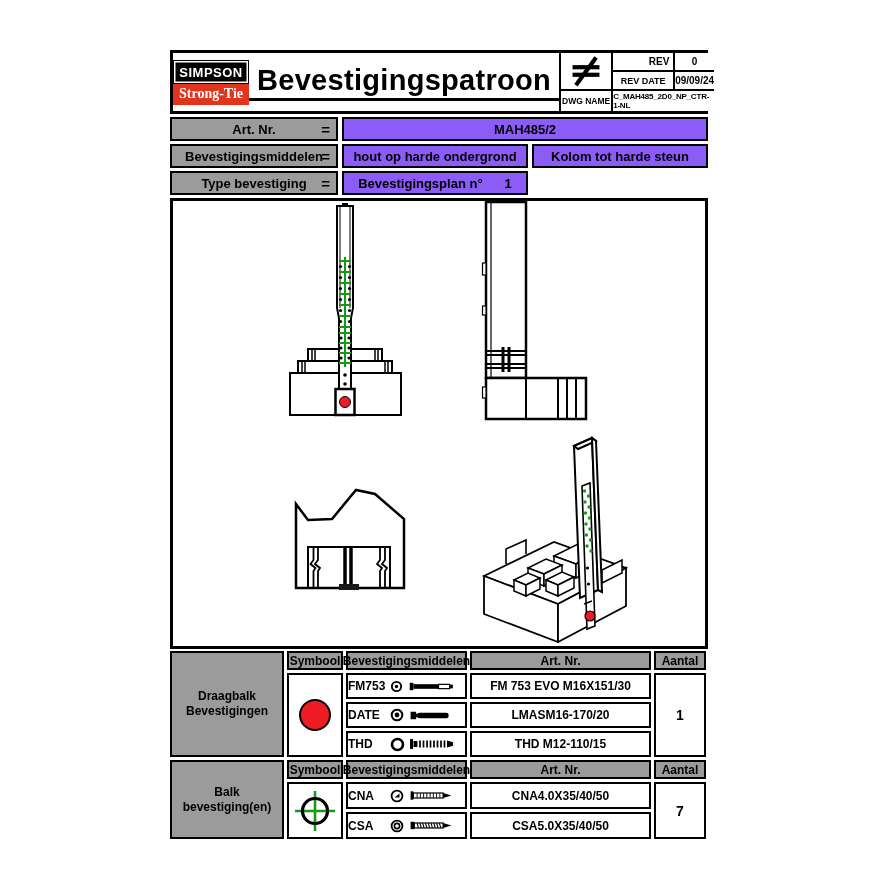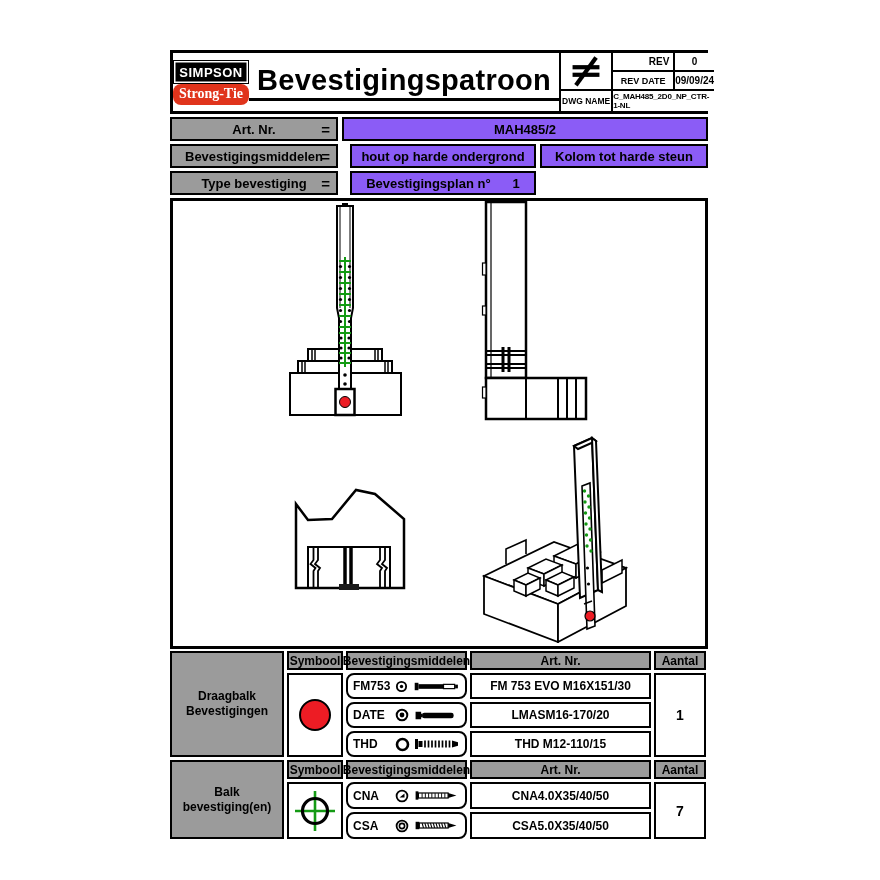--- a/index.html
+++ b/index.html
@@ -4,55 +4,55 @@
 <style>
   html,body{margin:0;padding:0;background:#fff;}
   body{width:880px;height:880px;position:relative;font-family:"Liberation Sans",sans-serif;color:#000;}
   .sheet{position:absolute;left:170px;top:50px;width:538px;}
   
   .hdr{display:flex;height:64px;border:3px solid #000;margin-bottom:3px;box-sizing:border-box;background:#fff;}
   .logo-wrap{width:88px;display:flex;flex-direction:column;justify-content:center;}
   .logo-black{background:#000;color:#fff;font-weight:bold;font-size:13px;letter-spacing:.5px;text-align:center;
               padding:4px 2px 3px;box-shadow:inset 0 0 0 1.5px #fff;border:1.5px solid #000;width:76px;box-sizing:border-box;}
   .logo-red{background:#e0341c;color:#fff;font-family:"Liberation Serif",serif;font-weight:bold;font-size:14px;
-            text-align:center;padding:2px 2px 3px;width:76px;box-sizing:border-box;border-radius:8px;}
+            text-align:center;padding:2px 2px 3px;width:76px;box-sizing:border-box;}
   .title-wrap{flex:1;display:flex;align-items:center;justify-content:center;}
   .title{font-size:29px;font-weight:bold;border-bottom:3px solid #000;padding:0 8px 1px;letter-spacing:.3px;}
   .hdr-right{width:177px;border-left:2.5px solid #000;display:grid;grid-template-columns:52px 62px 1fr;
              grid-template-rows:19px 19px 1fr;box-sizing:border-box;}
   .hcell{display:flex;align-items:center;justify-content:center;font-weight:bold;box-sizing:border-box;background:#fff;}
   .c-sym{grid-row:1/3;grid-column:1;border-right:2px solid #000;border-bottom:2px solid #000;}
   .c-revl{grid-row:1;grid-column:2;border-right:2px solid #000;border-bottom:2px solid #000;font-size:10px;padding-left:32px;}
   .c-revv{grid-row:1;grid-column:3;border-bottom:2px solid #000;font-size:10px;}
   .c-rdl{grid-row:2;grid-column:2;border-right:2px solid #000;border-bottom:2px solid #000;font-size:9px;}
   .c-rdv{grid-row:2;grid-column:3;border-bottom:2px solid #000;font-size:10px;}
   .c-dwgl{grid-row:3;grid-column:1;border-right:2px solid #000;font-size:8.5px;}
   .c-dwgv{grid-row:3;grid-column:2/4;font-size:8px;letter-spacing:-0.2px;}
   
   .info-row{display:grid;grid-template-columns:168px 1fr;gap:4px;height:24px;margin-bottom:3px;}
   .lbl{background:#9b9b9b;border:2.5px solid #000;box-sizing:border-box;display:flex;align-items:center;
        justify-content:center;font-weight:bold;font-size:13px;position:relative;}
   .lbl .eq{position:absolute;right:6px;font-weight:900;font-size:15px;}
   .val{background:#8b5cf6;border:2.5px solid #000;box-sizing:border-box;display:flex;align-items:center;
        justify-content:center;font-weight:bold;font-size:13px;}
-  .val2{display:grid;grid-template-columns:186px 1fr;gap:4px;margin-left:8px;}
+  .val2{display:grid;grid-template-columns:186px 1fr;gap:4px;}
   .plan-gap{display:inline-block;width:22px;}
   
   .draw{position:relative;border:3px solid #000;height:451px;box-sizing:border-box;background:#fff;margin-bottom:2px;overflow:hidden;}
   .dv{position:absolute;}
   
   .ftable{display:grid;grid-template-columns:114px 56px 121px 181px 52px;gap:3px;margin-bottom:3px;}
   .t1{grid-template-rows:19px 26px 26px 26px;}
   .t2{grid-template-rows:19px 27px 27px;}
   .cell{border:2.5px solid #000;box-sizing:border-box;display:flex;align-items:center;justify-content:center;
         font-weight:bold;background:#fff;font-size:12px;}
   .gray{background:#9b9b9b;}
   .ghead{font-size:12px;}
   .group{font-size:12px;text-align:center;line-height:1.25;padding:0 10px;}
-  .fast{justify-content:flex-start;padding-left:5px;gap:4px;font-size:12px;border-radius:8px;}
+  .fast{justify-content:flex-start;gap:4px;font-size:12px;}
   .fast .code{width:38px;text-align:left;}
   .red-dot{width:32px;height:32px;border-radius:50%;background:#ed1c24;border:2.5px solid #000;box-sizing:border-box;}
 </style>
 </head>
 <body>
 
 <div class="sheet">
 
   <div class="hdr">
     <div class="logo-wrap">

